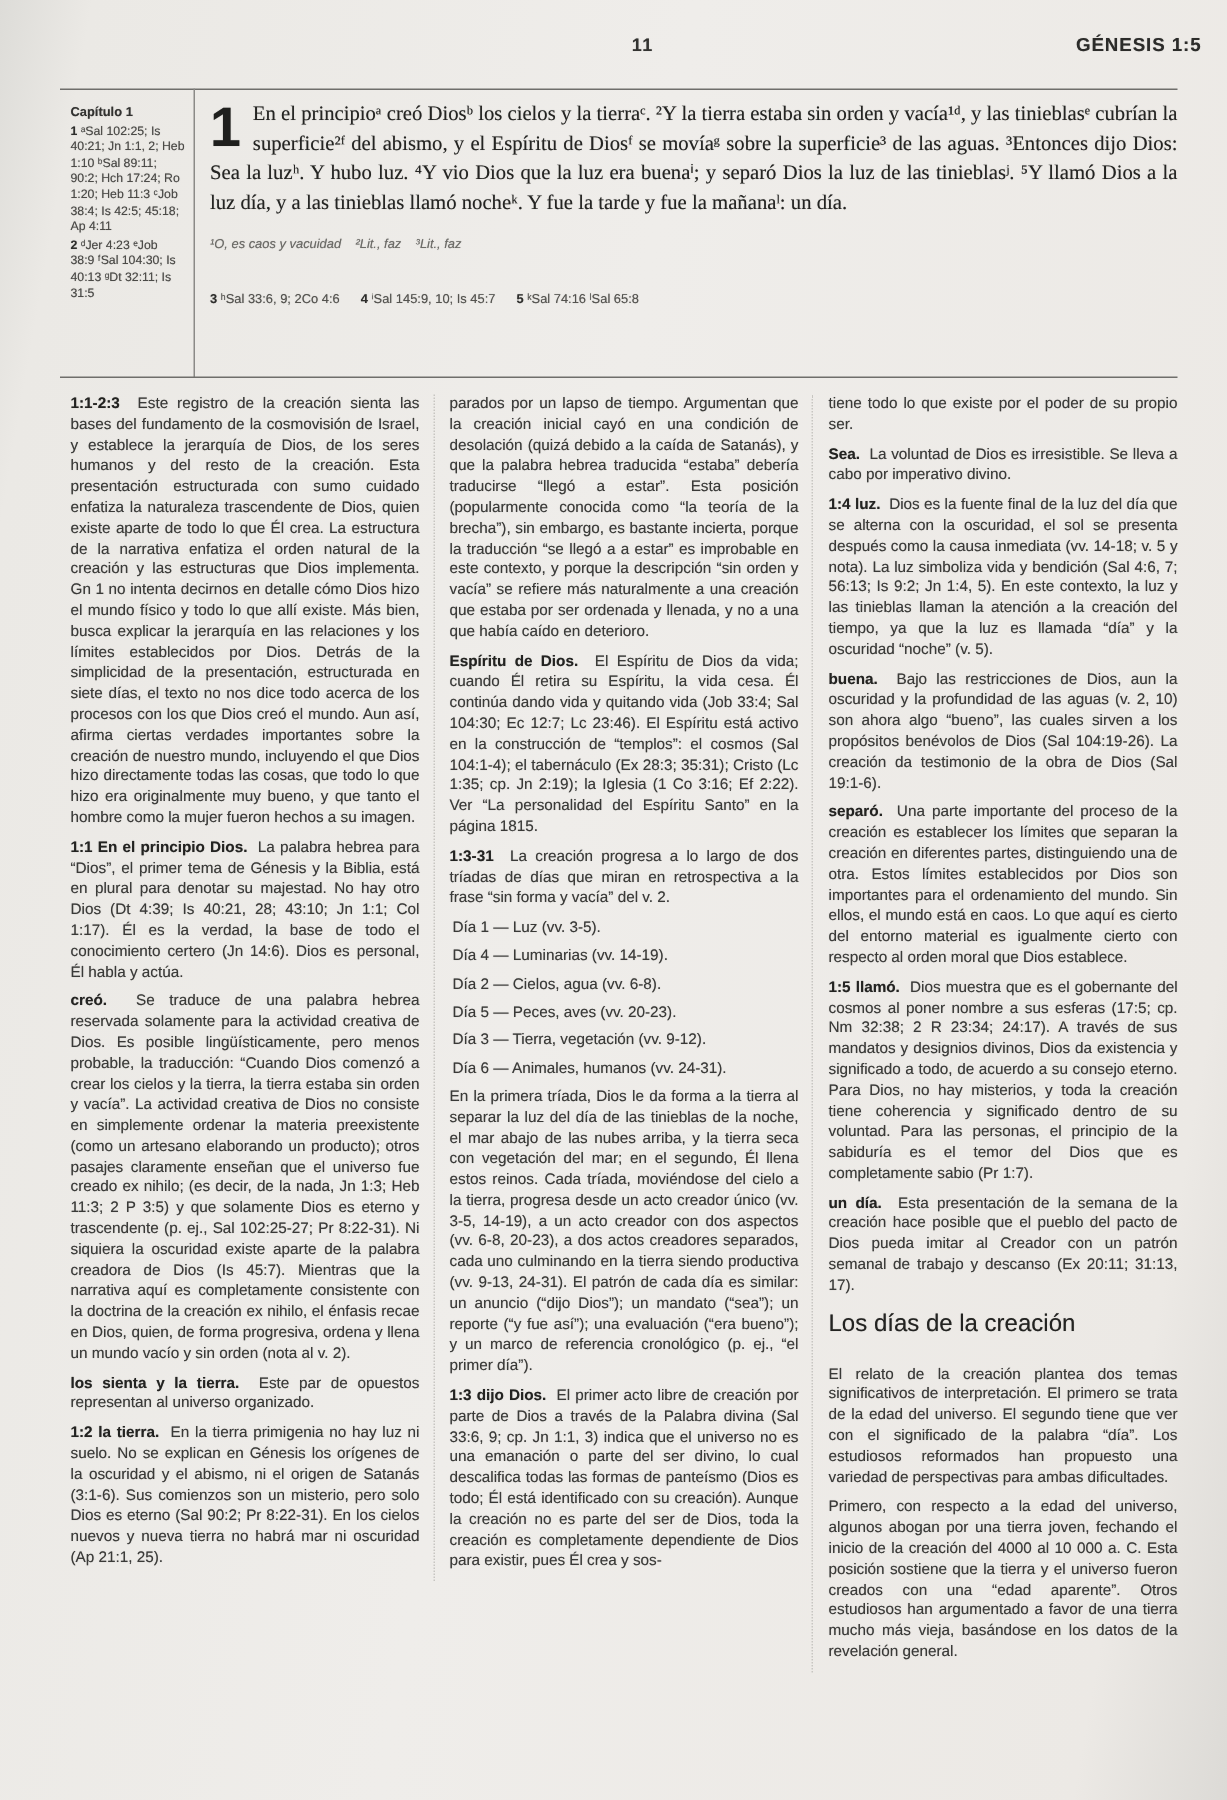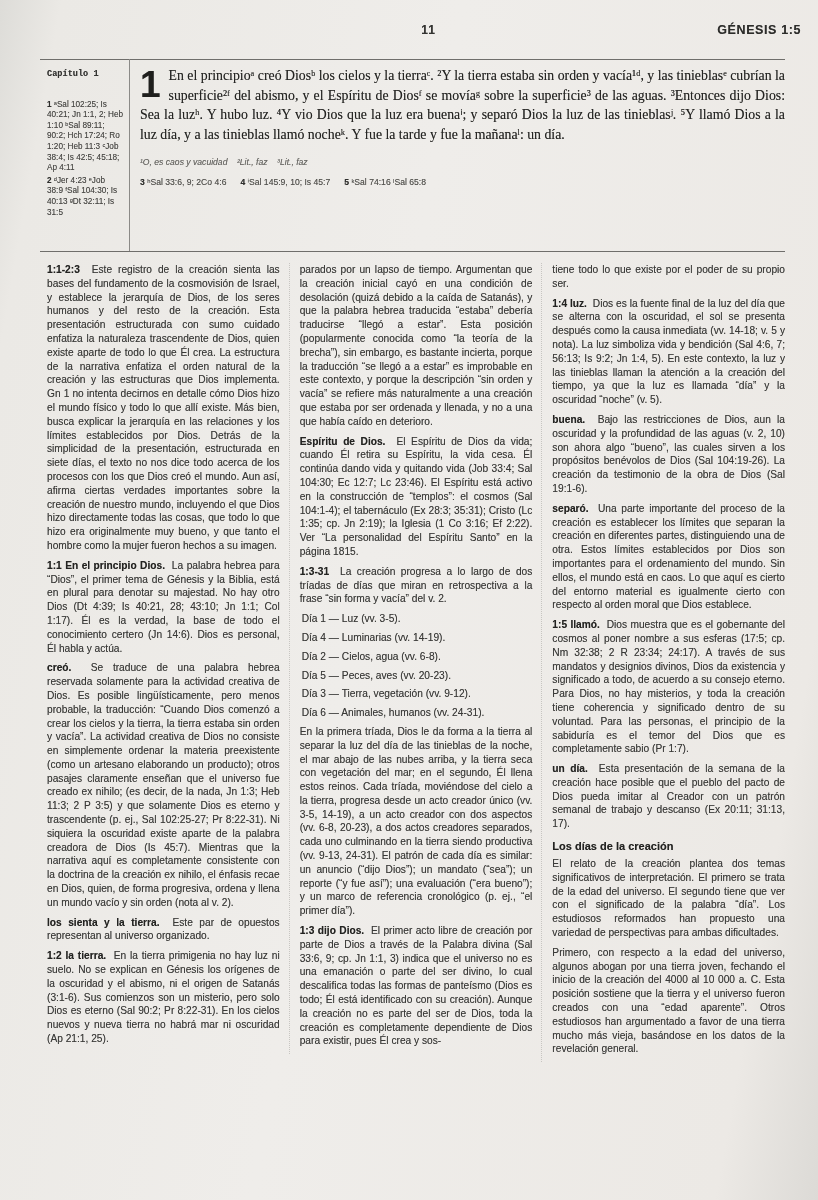--- a/index.html
+++ b/index.html
@@ -14,40 +14,40 @@
   
   .header { position:absolute; top:23px; left:56px; width:745px; height:16px; }
   .pageno { position:absolute; left:50%; transform:translateX(-50%); font-size:12px; font-weight:bold; letter-spacing:1px; color:#333331; }
   .runhead { position:absolute; right:0; top:0; font-size:12.5px; font-weight:bold; letter-spacing:0.6px; color:#2c2c2a; }
   .rule { position:absolute; left:40px; width:745px; border-top:1.4px solid #6f6e6b; }
   .rule-top { top:59px; }
   .rule-mid { top:251px; }
   .vdivider { position:absolute; left:129px; top:59px; width:1px; height:193px; background:#8b8a87; }
   
   .margin-notes { position:absolute; top:69px; left:47px; width:76px; font-size:8.2px; line-height:10.6px; color:#4b4a47; }
-  .margin-notes .chap { font-weight:bold; font-size:8.6px; color:#323230; margin-bottom:20px;font-family:Liberation Mono, monospace; }
+  .margin-notes .chap { font-weight:bold; font-size:8.6px; color:#323230; margin-bottom:3px; }
   .margin-entry { margin-bottom:2px; text-align:left; }
   .margin-entry b { color:#2e2e2c; }
   
   .scripture { position:absolute; top:66px; left:140px; width:645px; }
   .section-heading { margin:0 0 8px 0; font-size:11.5px; font-weight:bold; letter-spacing:2.6px; color:#2d2d2b; }
   .verse-block { font-family:"Liberation Serif", serif; font-size:13.8px; line-height:19.5px; text-align:justify; color:#242422; }
   .drop-cap { float:left; font-family:"Liberation Sans", sans-serif; font-weight:bold; font-size:37px; line-height:32px; margin:3px 8px 0 0; color:#1f1f1d; }
   .footnotes { margin-top:13px; font-size:8.6px; font-style:italic; color:#6c6b67; }
-  .verse-refs { margin-top:9px; font-size:8.6px; color:#54534f; }
+  .verse-refs { margin-top:26px; font-size:8.6px; color:#54534f; }
   .vref { margin-right:14px; }
   .vref b { color:#2e2e2c; }
   
   .commentary { position:absolute; top:263px; left:47px; width:738px; display:flex; align-items:flex-start;justify-content:space-between; }
   .ccol { flex:1 1 0; min-width:0; }
   .ccol + .ccol { border-left:1px dotted #c7c5c1; margin-left:9px; padding-left:10px; }
   .note, .cont, .para { margin:0 0 6px 0; font-size:10.2px; line-height:13.8px; text-align:justify; }
   .lead { font-weight:bold; color:#232321; }
   .day { margin:5px 0 5px 2px; font-size:10.2px; line-height:13.8px; }
-  .subhead { margin:9px 0 5px 0; font-size:11px; font-weight:bold; color:#232321; }
+  .subhead { margin:9px 0 18px 0; font-size:16px; font-weight:normal; color:#232321; }
 </style>
 </head>
 <body>
 
 <div class="scan">
 
   <div class="header">
     <span class="pageno">11</span>
     <span class="runhead">GÉNESIS 1:5</span>
   </div>
@@ -90,20 +90,21 @@
         <div class="day">Día 4 — Luminarias (vv. 14-19).</div>
         <div class="day">Día 2 — Cielos, agua (vv. 6-8).</div>
         <div class="day">Día 5 — Peces, aves (vv. 20-23).</div>
         <div class="day">Día 3 — Tierra, vegetación (vv. 9-12).</div>
         <div class="day">Día 6 — Animales, humanos (vv. 24-31).</div>
         <p class="para">En la primera tríada, Dios le da forma a la tierra al separar la luz del día de las tinieblas de la noche, el mar abajo de las nubes arriba, y la tierra seca con vegetación del mar; en el segundo, Él llena estos reinos. Cada tríada, moviéndose del cielo a la tierra, progresa desde un acto creador único (vv. 3-5, 14-19), a un acto creador con dos aspectos (vv. 6-8, 20-23), a dos actos creadores separados, cada uno culminando en la tierra siendo productiva (vv. 9-13, 24-31). El patrón de cada día es similar: un anuncio (“dijo Dios”); un mandato (“sea”); un reporte (“y fue así”); una evaluación (“era bueno”); y un marco de referencia cronológico (p. ej., “el primer día”).</p>
         <p class="note"><b class="lead">1:3 dijo Dios.</b>&nbsp; El primer acto libre de creación por parte de Dios a través de la Palabra divina (Sal 33:6, 9; cp. Jn 1:1, 3) indica que el universo no es una emanación o parte del ser divino, lo cual descalifica todas las formas de panteísmo (Dios es todo; Él está identificado con su creación). Aunque la creación no es parte del ser de Dios, toda la creación es completamente dependiente de Dios para existir, pues Él crea y sos-</p>
       </div>
     <div class="ccol">
         <p class="cont">tiene todo lo que existe por el poder de su propio ser.</p>
+        <p class="note"><b class="lead">Sea.</b>&nbsp; La voluntad de Dios es irresistible. Se lleva a cabo por imperativo divino.</p>
         <p class="note"><b class="lead">1:4 luz.</b>&nbsp; Dios es la fuente final de la luz del día que se alterna con la oscuridad, el sol se presenta después como la causa inmediata (vv. 14-18; v. 5 y nota). La luz simboliza vida y bendición (Sal 4:6, 7; 56:13; Is 9:2; Jn 1:4, 5). En este contexto, la luz y las tinieblas llaman la atención a la creación del tiempo, ya que la luz es llamada “día” y la oscuridad “noche” (v. 5).</p>
         <p class="note"><b class="lead">buena.</b>&nbsp; Bajo las restricciones de Dios, aun la oscuridad y la profundidad de las aguas (v. 2, 10) son ahora algo “bueno”, las cuales sirven a los propósitos benévolos de Dios (Sal 104:19-26). La creación da testimonio de la obra de Dios (Sal 19:1-6).</p>
         <p class="note"><b class="lead">separó.</b>&nbsp; Una parte importante del proceso de la creación es establecer los límites que separan la creación en diferentes partes, distinguiendo una de otra. Estos límites establecidos por Dios son importantes para el ordenamiento del mundo. Sin ellos, el mundo está en caos. Lo que aquí es cierto del entorno material es igualmente cierto con respecto al orden moral que Dios establece.</p>
         <p class="note"><b class="lead">1:5 llamó.</b>&nbsp; Dios muestra que es el gobernante del cosmos al poner nombre a sus esferas (17:5; cp. Nm 32:38; 2 R 23:34; 24:17). A través de sus mandatos y designios divinos, Dios da existencia y significado a todo, de acuerdo a su consejo eterno. Para Dios, no hay misterios, y toda la creación tiene coherencia y significado dentro de su voluntad. Para las personas, el principio de la sabiduría es el temor del Dios que es completamente sabio (Pr 1:7).</p>
         <p class="note"><b class="lead">un día.</b>&nbsp; Esta presentación de la semana de la creación hace posible que el pueblo del pacto de Dios pueda imitar al Creador con un patrón semanal de trabajo y descanso (Ex 20:11; 31:13, 17).</p>
         <div class="subhead">Los días de la creación</div>
         <p class="para">El relato de la creación plantea dos temas significativos de interpretación. El primero se trata de la edad del universo. El segundo tiene que ver con el significado de la palabra “día”. Los estudiosos reformados han propuesto una variedad de perspectivas para ambas dificultades.</p>
         <p class="para">Primero, con respecto a la edad del universo, algunos abogan por una tierra joven, fechando el inicio de la creación del 4000 al 10 000 a. C. Esta posición sostiene que la tierra y el universo fueron creados con una “edad aparente”. Otros estudiosos han argumentado a favor de una tierra mucho más vieja, basándose en los datos de la revelación general.</p>
       </div>
   </section>

